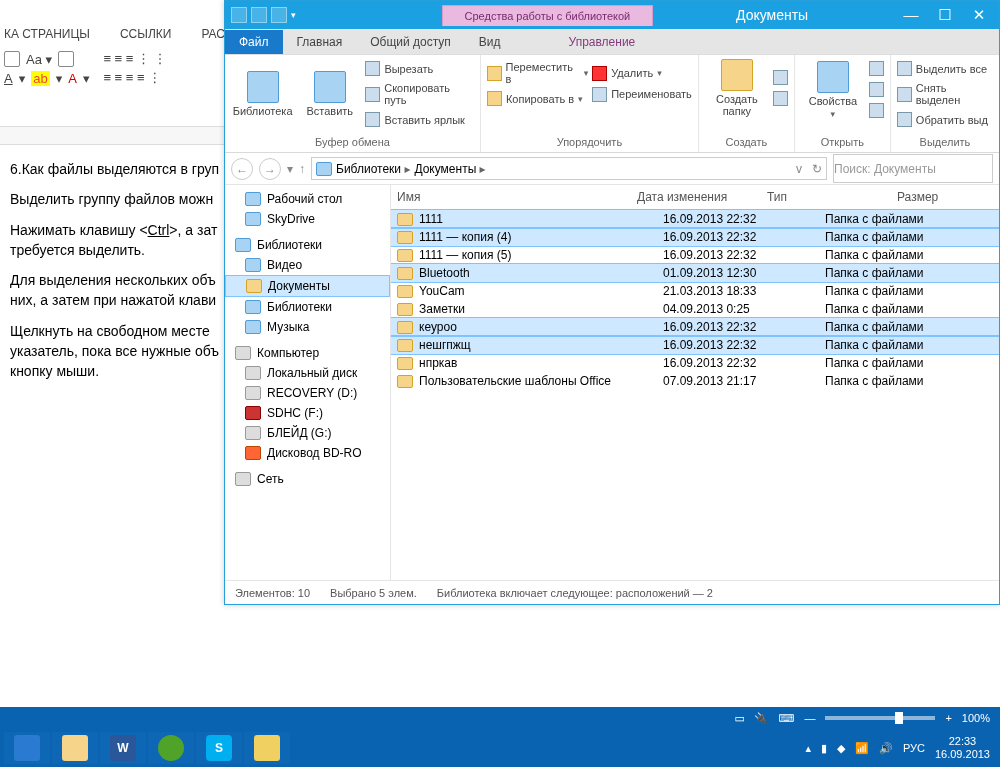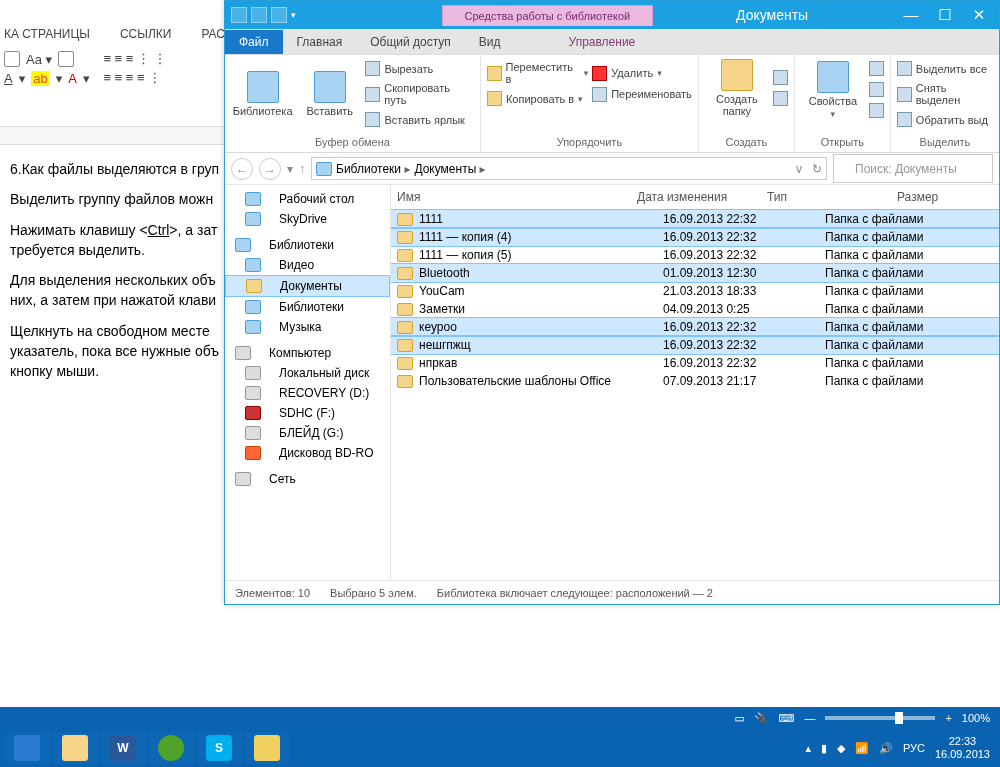--- a/index.html
+++ b/index.html
@@ -43,25 +43,25 @@
 .rb-big .bi.blue { background: #a9d3f2; border-color: #4f9dd8; }
 .rb-small { display: flex; align-items: center; gap: 4px; font-size: 11px; color: #444; padding: 2px 0; }
 .rb-small .si { width: 15px; height: 15px; background: #cde; border: 1px solid #79a; }
 .rb-col { display: flex; flex-direction: column; justify-content: center; gap: 2px; }
 .drop::after { content: " ▾"; font-size: 9px; color: #666; }
 
 .ex-addr { height: 32px; display: flex; align-items: center; gap: 6px; padding: 0 6px; border-bottom: 1px solid #e5e5e5; }
 .nav-btn { width: 22px; height: 22px; border: 1px solid #ccc; border-radius: 11px; display: flex; align-items: center; justify-content: center; color: #888; font-size: 12px; }
 .addr-box { flex: 1; height: 23px; border: 1px solid #ccc; display: flex; align-items: center; gap: 4px; padding: 0 4px; font-size: 12px; }
 .addr-sep::after { content: " ▸"; color: #666; }
-.search-box { width: 160px; height: 29px; border: 1px solid #ccc; padding: 0 21px; color: #999; font-size: 12px; display: flex; align-items: center; }
+.search-box { width: 160px; height: 29px; border: 1px solid #ccc; padding: 0 0; color: #999; font-size: 12px; display: flex; align-items: center; }
 
 .ex-main { display: flex; height: calc(100% - 28px - 26px - 98px - 32px - 24px); }
 .ex-nav { width: 166px; border-right: 1px solid #e5e5e5; padding: 4px 0; overflow: hidden; font-size: 12px; }
-.nav-item { display: flex; align-items: center; gap: 18px; padding: 3px 4px 3px 20px; white-space: nowrap; }
+.nav-item { display: flex; align-items: center; gap: 6px; padding: 3px 4px 3px 20px; white-space: nowrap; }
 .nav-item.hdr { padding-left: 10px; margin-top: 6px; }
 .nav-item.active { background: #cde8ff; border: 1px solid #7fc4ff; }
 .nav-ico { width: 16px; height: 14px; background: #f6d48a; border: 1px solid #d5a426; border-radius: 2px; }
 .nav-ico.blue { background: #a9d3f2; border-color: #4f9dd8; }
 .nav-ico.pc { background: #ddd; border-color: #999; }
 
 .ex-list { flex: 1; overflow: auto; }
 .list-hdr { display: flex; border-bottom: 1px solid #e5e5e5; color: #555; font-size: 12px; }
 .list-hdr div { padding: 5px 6px; }
 .c-name { flex: 0 0 240px; }

